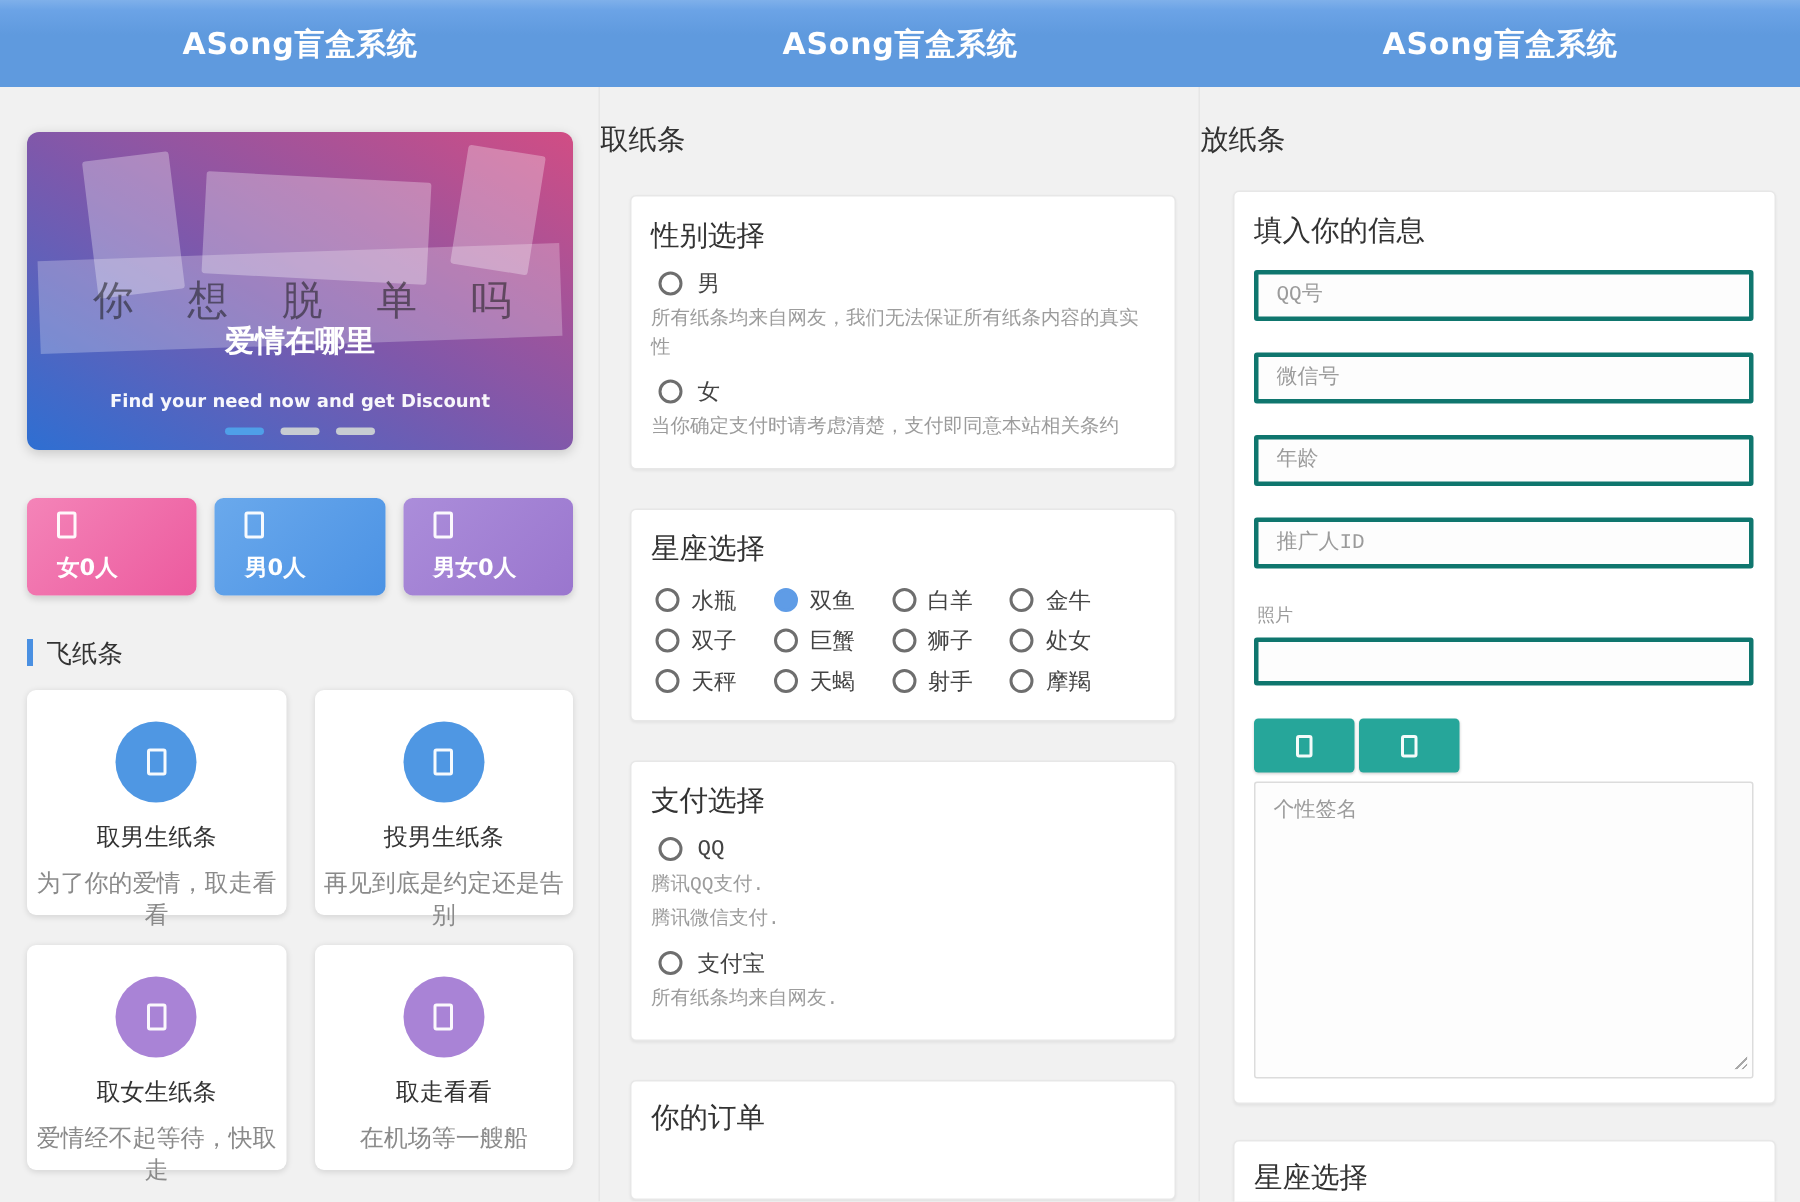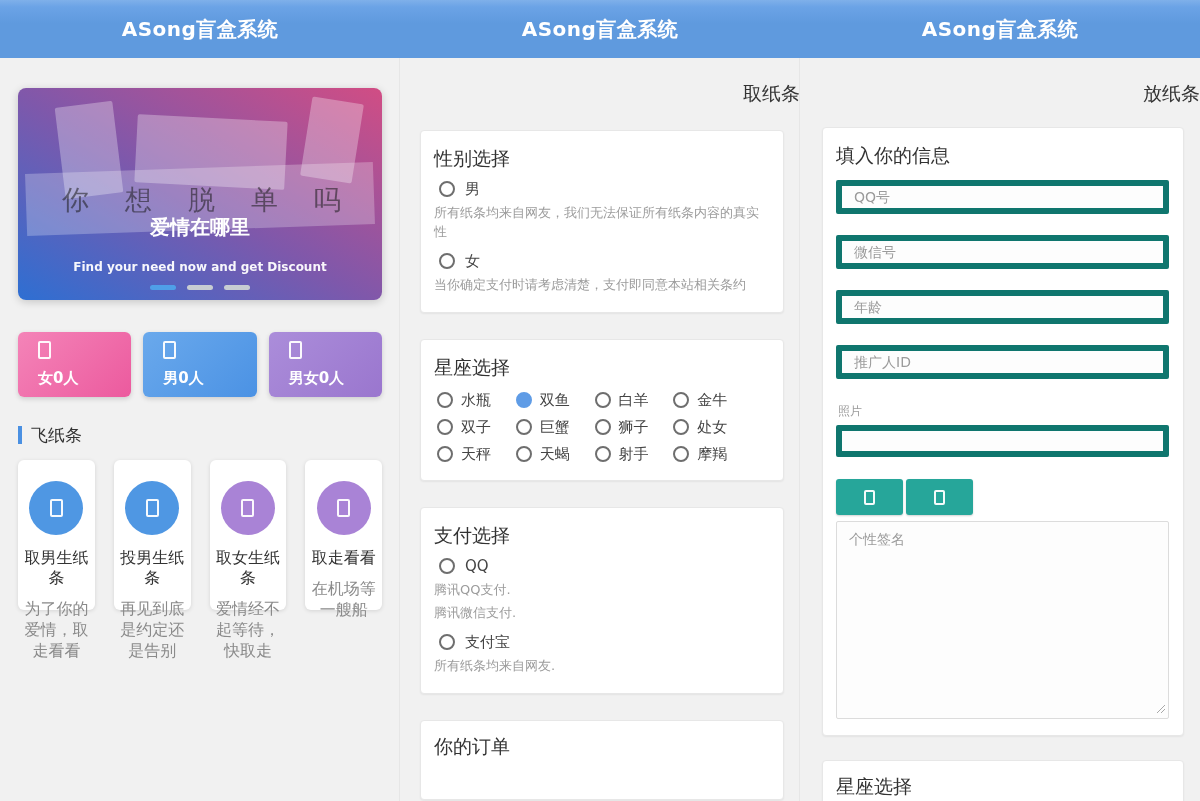--- a/index.html
+++ b/index.html
@@ -50,53 +50,53 @@
   .stat.blue   { background:linear-gradient(135deg,#6aa9ec,#4b92e4); }
   .stat.purple { background:linear-gradient(135deg,#ab8dda,#9a76ce); }
   .tofu { display:inline-block; width:13px; height:18px;
           border:2px solid rgba(255,255,255,.95); border-radius:2px; }
   .stat .lbl { margin-top:6px; font-size:15px; font-weight:bold; }
 
   .section { display:flex; align-items:center; margin:29px 18px 0; height:18px; }
   .section .bar { width:4px; height:18px; background:#4a90e2; margin-right:9px; }
   .section .txt { font-size:17px; color:#333; }
 
-  .grid { display:grid; grid-template-columns:1fr 1fr 1fr 1fr; gap:20px 19px; margin:16px 18px 0; }
+  .grid { display:grid; grid-template-columns:1fr 1fr; gap:20px 19px; margin:16px 18px 0; }
   .gcard { background:#fff; border-radius:6px; height:150px; text-align:center;
            box-shadow:0 1px 4px rgba(0,0,0,.12); padding-top:21px; cursor:pointer; }
   .gcircle { width:54px; height:54px; border-radius:50%; margin:0 auto;
              display:flex; align-items:center; justify-content:center; }
   .gcircle.blue { background:#4f97e3; }
   .gcircle.purple { background:#a983d6; }
   .gtitle { font-size:16px; color:#333; margin-top:13px; line-height:20px; }
   .gsub { font-size:16px; color:#8a8a8a; margin-top:11px; }
 
   
-  .page-title { text-align:right; font-size:19px; color:#333; margin-top:26px; line-height:19px; }
+  .page-title { text-align:left; font-size:19px; color:#333; margin-top:26px; line-height:19px; }
   .card { background:#fff; border:1px solid #e7e7e7; border-radius:4px;
-          box-shadow:0 1px 2px rgba(0,0,0,.06); padding:16px 14px 16px 13px; }
+          box-shadow:0 1px 2px rgba(0,0,0,.06); padding:16px 14px 16px 13px;font-family:Liberation Mono, monospace; }
   .panel-mid .card { margin:26px 16px 0 20px; }
   .panel-right .card { margin:24px 16px 0 22px; }
   .panel-mid .card.first { margin-top:27px; }
   .card-title { font-size:19px; font-weight:normal; color:#333; line-height:22px; margin-bottom:4px; }
   .opt-row { display:flex; align-items:center; margin:10px 0 2px; height:20px; cursor:pointer; }
   .radio { width:16px; height:16px; border:2px solid #6e6e6e; border-radius:50%;
            flex:none; margin-left:5px; cursor:pointer; }
   .radio.checked { background:#5f9ce6; border-color:#5f9ce6; }
   .opt-label { font-size:15px; color:#444; margin-left:10px; }
   .note { font-size:13px; color:#9c9c9c; line-height:19px; margin:4px 0 2px; }
 
   .zgrid { display:grid; grid-template-columns:repeat(4,1fr); row-gap:7px;
            margin-top:12px; padding-right:20px; }
   .zcell { display:flex; align-items:center; height:20px; cursor:pointer; }
   .zcell .radio { margin-left:3px; }
   .zcell .opt-label { margin-left:8px; }
 
   
-  .input { display:block; width:100%; height:34px; border:6px solid #0f766e; border-radius:2px;
+  .input { display:block; width:100%; height:34px; border:3px solid #0f766e; border-radius:2px;
            background:#fdfdfd; padding:0 12px; font-size:14px; color:#333; margin-top:21px;
            font-family:inherit; outline:none; }
   .input.firstinput { margin-top:14px; }
   .input::placeholder, textarea::placeholder { color:#9b9b9b; }
   .photo-label { font-size:12px; color:#9b9b9b; margin:24px 0 0 2px; line-height:17px; }
   .photo-input { height:32px; margin-top:5px; }
   .btn-row { display:flex; gap:3px; margin-top:22px; }
   .tealbtn { width:67px; height:36px; background:#26a69a; border:none; border-radius:3px;
              display:flex; align-items:center; justify-content:center; cursor:pointer;
              box-shadow:0 1px 2px rgba(0,0,0,.18); }

